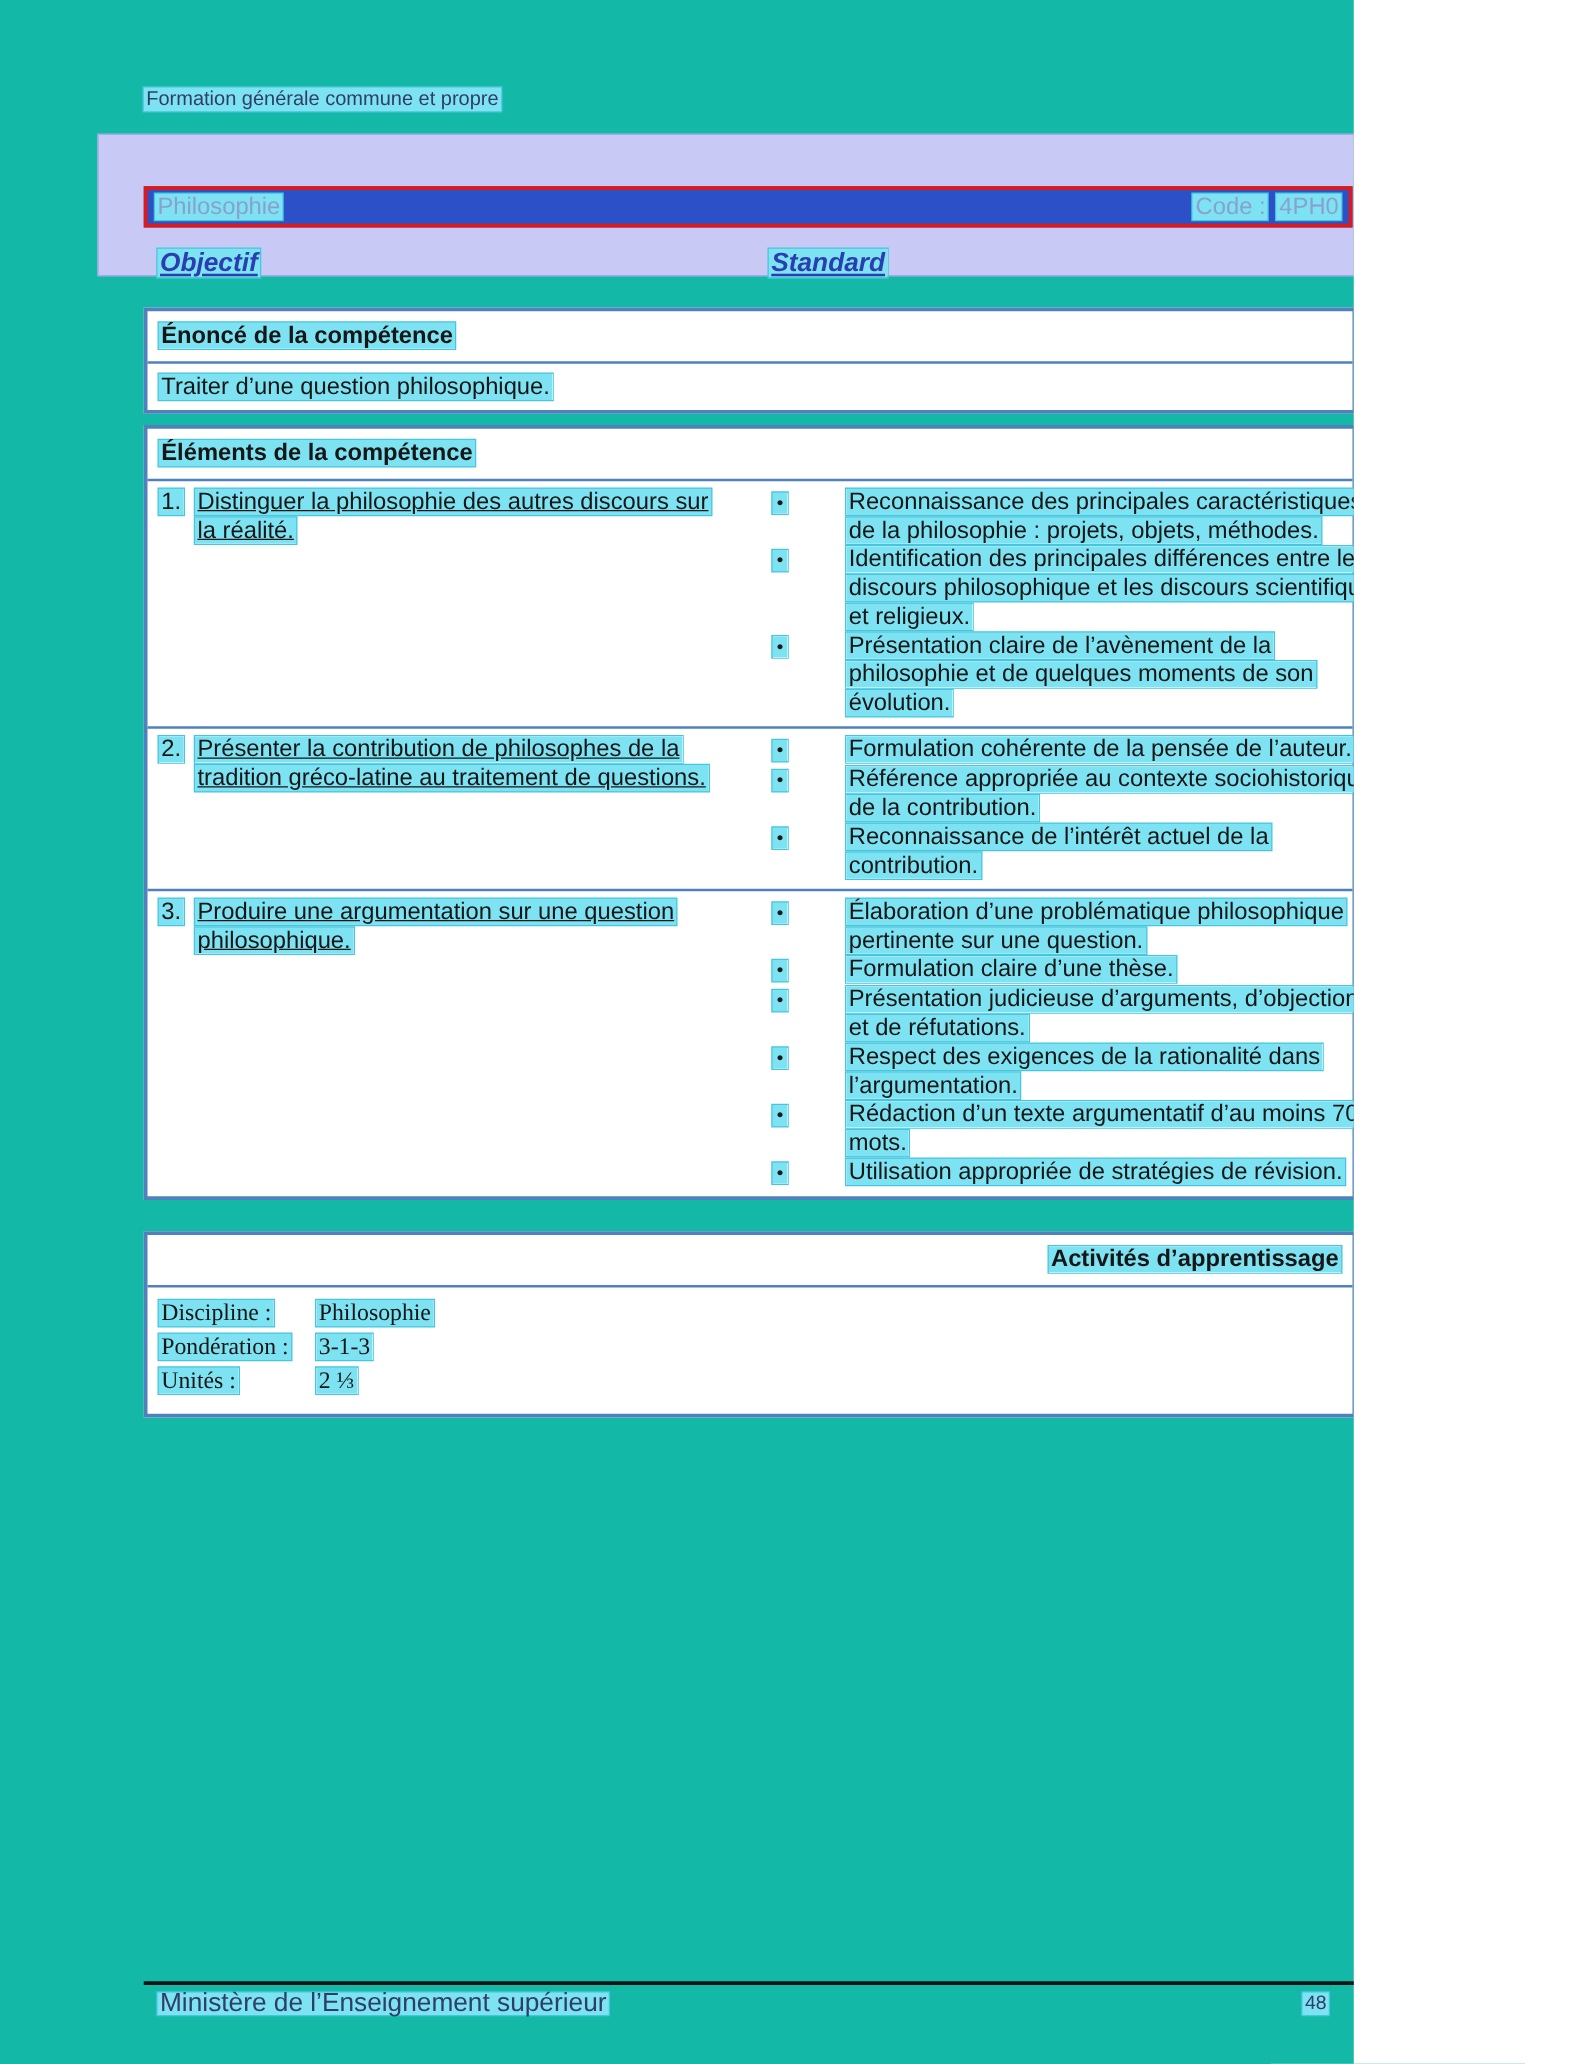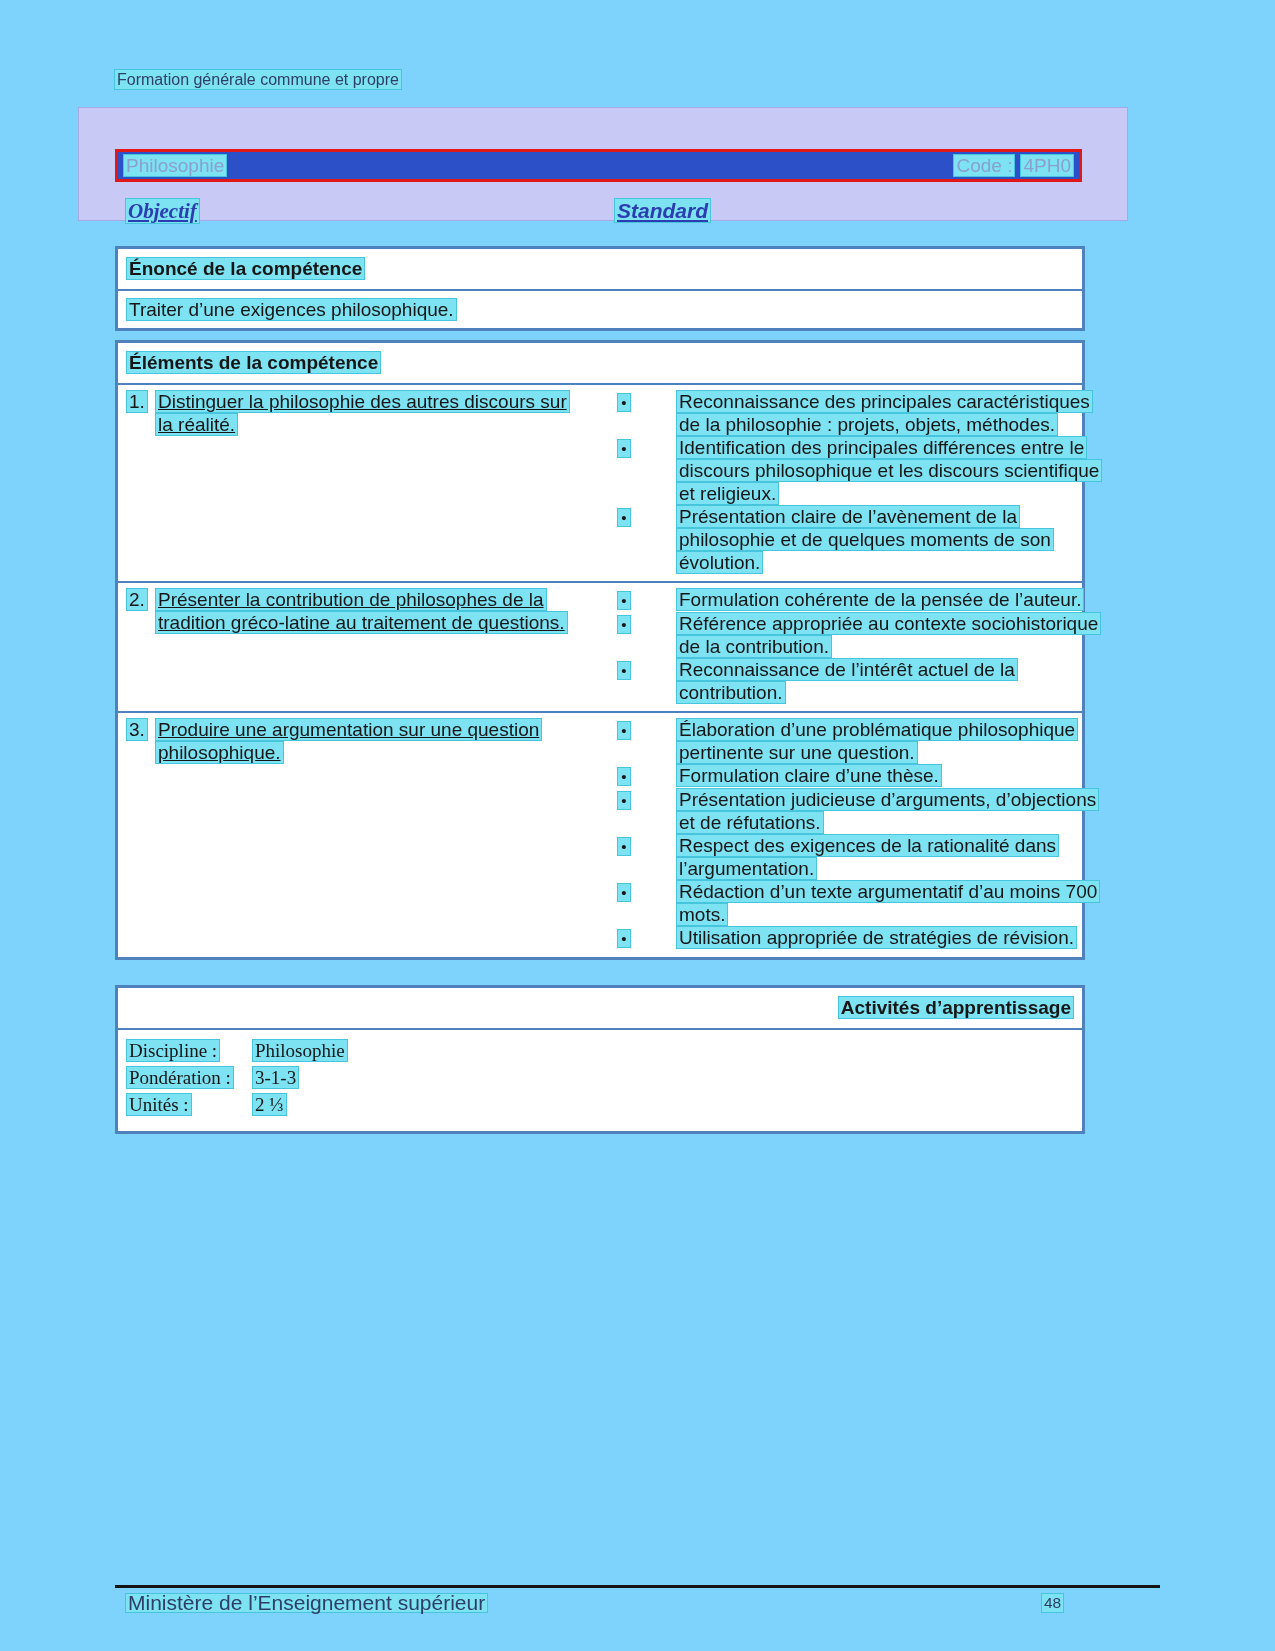--- a/index.html
+++ b/index.html
@@ -10,35 +10,35 @@
     --panel-border:#a8a8e8;
     --bar-bg:#2c50c8;
     --bar-border:#e01818;
     --bar-text:#8aa0d0;
     --heading-blue:#2b3db0;
     --ink:#161616;
     --muted-ink:#2e3e66;
   }
   *{margin:0;padding:0;box-sizing:border-box;}
   body{background:#ffffff;font-family:"Liberation Sans",sans-serif;color:var(--ink);}
-  .page{position:relative;width:1275px;height:1651px;background:#7dd3fc;overflow:hidden;font-size:19px;line-height:23px;}
+  .page{position:relative;width:1083px;height:1651px;background:#14b8a6;overflow:hidden;font-size:19px;line-height:23px;}
   .hl{
     background:var(--highlight);
     box-shadow:0 0 0 1px var(--hl-border);
     padding:0 2px;
     -webkit-box-decoration-break:clone;
     box-decoration-break:clone;
   }
   .bold{font-weight:bold;}
   .top-note{position:absolute;left:115px;top:70px;font-size:16px;line-height:19px;color:var(--muted-ink);}
   .title-panel{position:absolute;left:78px;top:107px;width:1050px;height:114px;background:var(--panel-bg);border:1px solid var(--panel-border);}
   .course-bar{position:absolute;left:36px;top:41px;width:967px;height:33px;background:var(--bar-bg);border:3px solid var(--bar-border);display:flex;align-items:center;justify-content:space-between;padding:0 6px;}
   .bar-text{color:var(--bar-text);font-size:19px;line-height:21px;}
   .code-group{display:flex;gap:7px;align-items:center;}
-  .objectif{position:absolute;left:47px;top:91px;font-family:Liberation Serif, serif;}
+  .objectif{position:absolute;left:47px;top:91px;}
   .standard{position:absolute;left:536px;top:91px;}
   .heading-blue{color:var(--heading-blue);font-weight:bold;font-style:italic;font-size:21px;line-height:24px;text-decoration:underline;}
   .tbl{position:absolute;left:115px;width:970px;border:3px solid var(--table-border);background:#fff;}
   .tbl-head{padding:8px 9px 9px 9px;border-bottom:2px solid var(--table-border);}
   .tbl-body{padding:7px 9px;}
   .enonce{top:246px;}
   .ctable{top:340px;}
   .chead{display:grid;grid-template-columns:494px 1fr;padding:8px 0 9px 0;border-bottom:2px solid var(--table-border);}
   .chead .c1{padding-left:9px;}
   .chead .c2{padding-left:4px;}
@@ -81,21 +81,21 @@
     <div class="standard">
       <span class="hl heading-blue">Standard</span>
     </div>
   </div>
 
   <div class="tbl enonce">
     <div class="tbl-head">
       <span class="hl bold">Énoncé de la compétence</span>
     </div>
     <div class="tbl-body">
-      <span class="hl">Traiter d’une exigences philosophique.</span>
+      <span class="hl">Traiter d’une question philosophique.</span>
     </div>
   </div>
 
   <div class="tbl ctable">
     <div class="chead">
       <div class="c1">
         <span class="hl bold">Éléments de la compétence</span>
       </div>
     </div>
 

